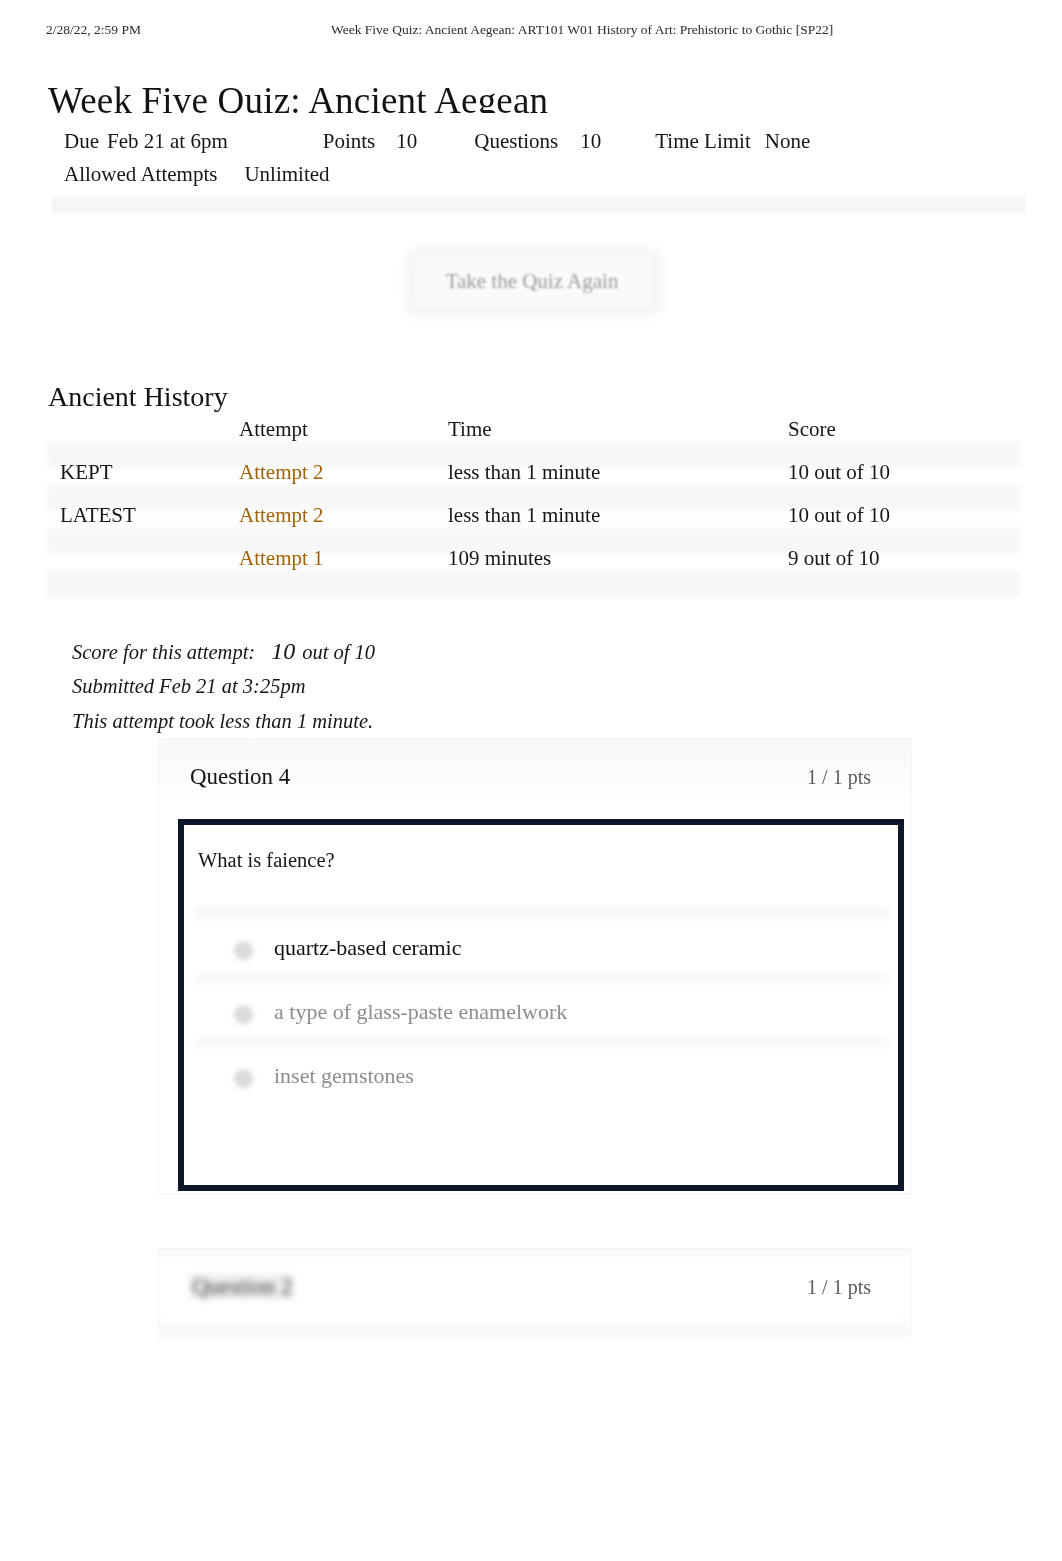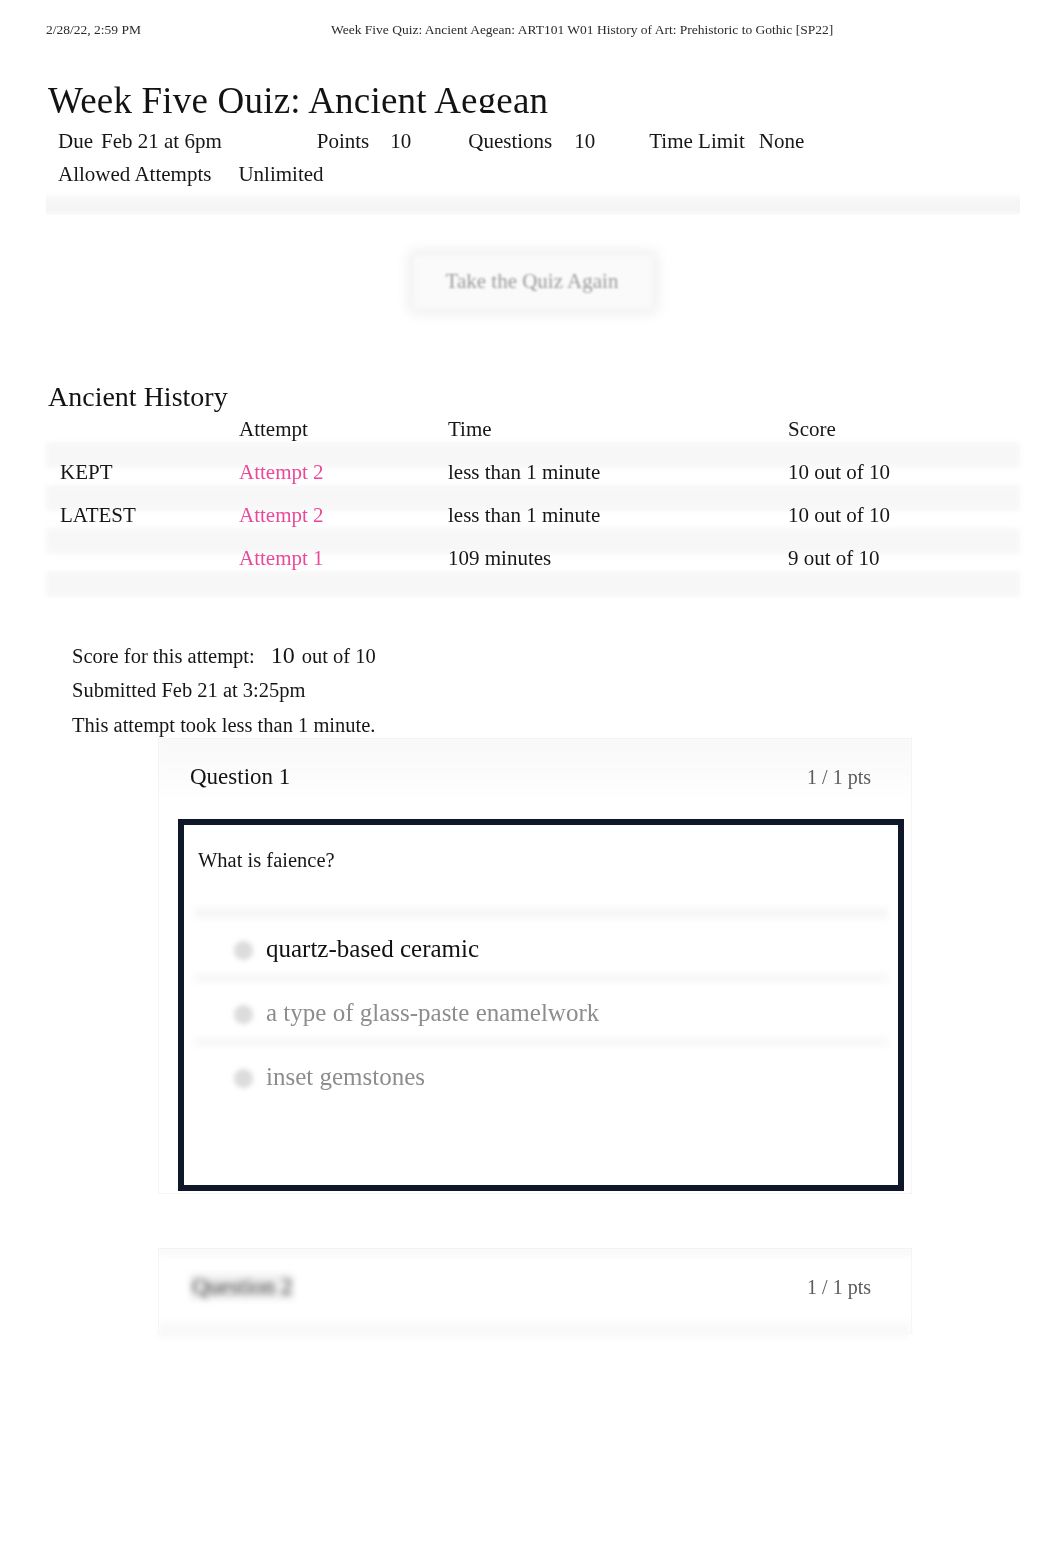--- a/index.html
+++ b/index.html
@@ -47,21 +47,21 @@
     font-size: 37px;
     font-weight: normal;
     letter-spacing: 0.2px;
     color: #131313;
     white-space: nowrap;
   }
 
   
   .meta-box {
     position: absolute;
-    left: 46px;
+    left: 52px;
     top: 113px;
     width: 974px;
     height: 102px;
     background: linear-gradient(180deg, #ffffff 0%, #ffffff 78%, #f7f7f8 84%, #f4f4f5 95%, #fbfbfc 100%);
     filter: blur(0.15px);
     text-align: right;
   }
   .meta-row {
     position: absolute;
     left: 12px;
@@ -160,21 +160,21 @@
   .att-row.r2 { top: 91px; }
   .att-row.r3 { top: 134px; }
   .c-flag  { position: absolute; left: 14px;  color: #161616; }
   .c-att   { position: absolute; left: 193px; }
   .c-time  { position: absolute; left: 402px; color: #161616; }
   .c-score { position: absolute; left: 742px; color: #161616; }
   .att-row.head .c-att,
   .att-row.head .c-time,
   .att-row.head .c-score { color: #161616; }
   .att-link {
-    color: #ec4899;
+    color: #a16207;
     text-decoration: none;
     position: relative;
   }
   .att-link::after {
     content: "";
     position: absolute;
     left: -5px; right: -26px; top: 2px; bottom: -8px;
     background: #f5f5f6;
     filter: blur(4px);
     z-index: -1;
@@ -182,21 +182,21 @@
 
   
   .score-summary {
     position: absolute;
     left: 72px;
     top: 632px;
     width: 700px;
     font-size: 20.5px;
     color: #161616;
   }
-  .ss-line { white-space: nowrap; height: 35px; line-height: 46px; }
+  .ss-line { white-space: nowrap; height: 35px; line-height: 38px; font-style: italic; }
   .ss-big { font-size: 24px; padding: 0 7px 0 16px; }
 
   
   .qcard {
     position: absolute;
     left: 158px;
     width: 752px;
     background: #ffffff;
     border: 1px solid #f0f0f1;
     box-shadow: 0 0 0 0 rgba(0,0,0,0);
@@ -295,23 +295,23 @@
     top: 20px;
     width: 17px;
     height: 17px;
     border-radius: 50%;
     background: #dcdcdd;
     border: 1px solid #d2d2d3;
     filter: blur(2.8px);
   }
   .ans-text {
     position: absolute;
-    left: 82px;
+    left: 90px;
     top: 14px;
-    font-size: 25px;
+    font-size: 22px;
     white-space: nowrap;
   }
   .ans-text.selected { color: #111111; }
   .ans-text.dim { color: #8d8d8d; filter: blur(0.35px); }
 
   
   .q2-bottom-band {
     position: absolute;
     left: 158px;
     top: 1322px;
@@ -384,21 +384,21 @@
 
 <div class="score-summary">
   <div class="ss-line"><span>Score for this attempt:</span><span class="ss-big">10</span><span>out of 10</span></div>
   <div class="ss-line">Submitted Feb 21 at 3:25pm</div>
   <div class="ss-line">This attempt took less than 1 minute.</div>
 </div>
 
 <div class="qcard q1">
   <div class="qcard-tint"></div>
   <div class="q-head">
-    <span class="q-name">Question 1</span>
+    <span class="q-name">Question 4</span>
     <span class="q-pts">1 / 1 pts</span>
   </div>
 
   <div class="ans-box">
     <div class="q-text">What is faience?</div>
     <div class="ans-sep"></div>
 
     <div class="ans-list">
       <div class="ans-item">
         <div class="ans-radio"></div>

